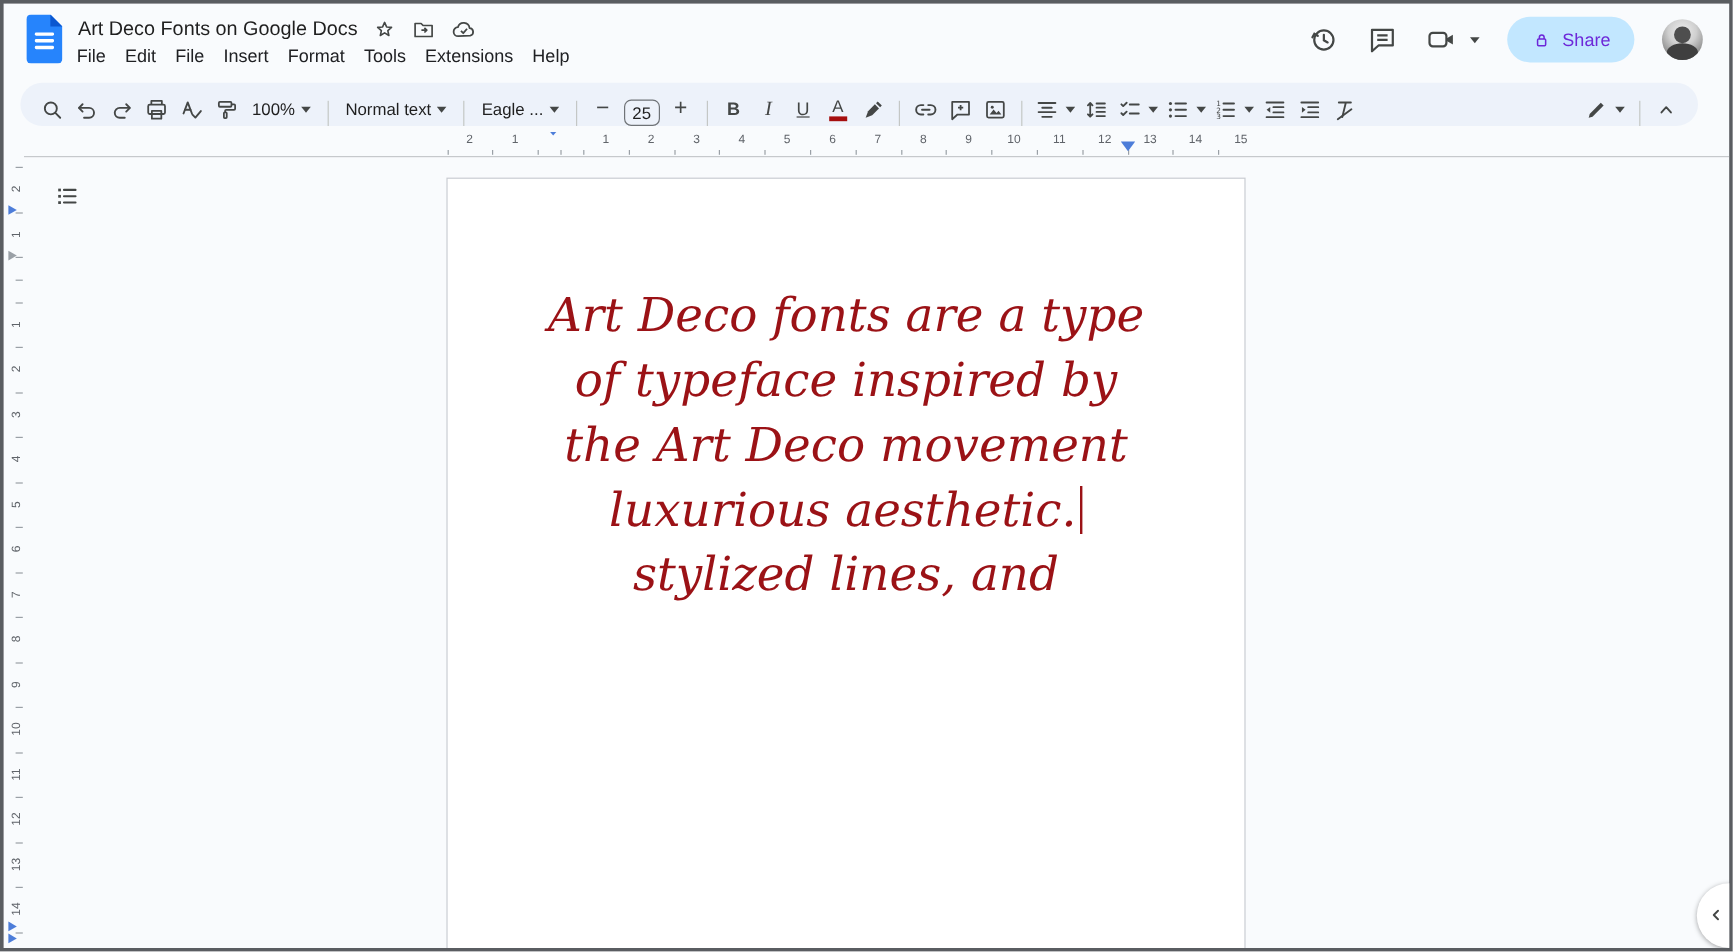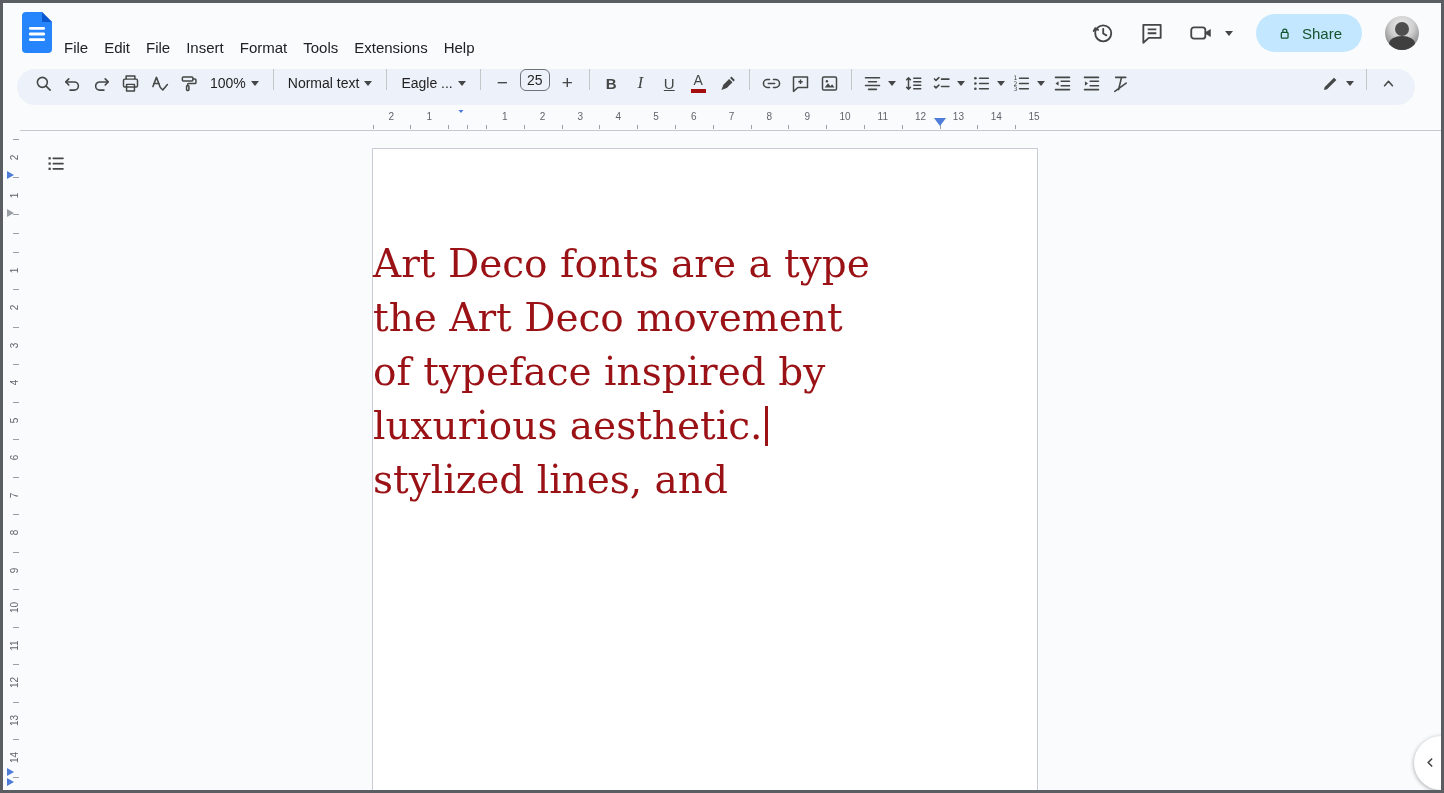--- a/index.html
+++ b/index.html
@@ -7,26 +7,26 @@
   
   .logo{position:absolute;left:19px;top:9px;}
   .title-row{position:absolute;left:62px;top:11px;display:flex;align-items:center;gap:13px;}
   .doc-title{font-size:16.5px;color:#1f1f1f;white-space:nowrap;}
   .hicon{color:#444746;display:flex;align-items:center;}
   .menubar{position:absolute;left:61px;top:36px;display:flex;gap:16px;font-size:15px;color:#202124;}
   .menu-item{cursor:default;text-align:center;}
   .right-cluster{position:absolute;right:22px;top:11px;display:flex;align-items:center;gap:23px;}
   .ricon{color:#444746;display:flex;align-items:center;}
   .vid-group{display:flex;align-items:center;gap:6px;}
-  .share-btn{display:flex;align-items:center;gap:9px;height:38px;padding:0 20px;border-radius:19px;background:#c2e7ff;color:#14532d;font-size:15px;font-weight:500;}
+  .share-btn{display:flex;align-items:center;gap:9px;height:38px;padding:0 20px;border-radius:19px;background:#c2e7ff;color:#6d28d9;font-size:15px;font-weight:500;}
   .avatar{width:34px;height:34px;border-radius:50%;background:radial-gradient(circle at 50% 30%,#efefef 0%,#cfcfcf 40%,#8d8d8d 75%,#6a6a6a 100%);position:relative;overflow:hidden;}
   .avatar::before{content:"";position:absolute;left:10px;top:6px;width:14px;height:14px;border-radius:50%;background:#4e4e4e;}
   .avatar::after{content:"";position:absolute;left:4px;top:20px;width:26px;height:16px;border-radius:50% 50% 0 0;background:#3f3f3f;}
   
-  .toolbar{position:absolute;left:14px;right:26px;top:66px;height:36px;border-radius:21px;background:#edf2fa;display:flex;align-items:flex-start;padding:0 12px;box-sizing:border-box;}
+  .toolbar{position:absolute;left:14px;right:26px;top:66px;height:36px;border-radius:21px;background:#edf2fa;display:flex;align-items:flex-end;padding:0 12px;box-sizing:border-box;}
   .tb{min-width:29px;height:28px;display:flex;align-items:center;justify-content:center;border-radius:4px;color:#444746;flex:0 0 auto;}
   .tb svg{width:21px;height:21px;}
   .tdiv{width:1px;height:21px;background:#c4c7c5;margin:0 7px;flex:0 0 auto;}
   .car{width:0;height:0;border-left:4px solid transparent;border-right:4px solid transparent;border-top:5px solid #444746;margin-left:5px;}
   .ctl{display:flex;align-items:center;height:28px;padding:0 7px;border-radius:4px;color:#1f1f1f;font-size:14px;white-space:nowrap;flex:0 0 auto;}
   .size-box{width:28px;height:20px;border:1.5px solid #6f7377;border-radius:6px;background:transparent;text-align:center;font-size:14px;color:#1f1f1f;font-family:"Liberation Sans",sans-serif;padding:0;margin:0 3px;}
   .bold-l{font-weight:700;font-size:15px;}
   .ital-l{font-style:italic;font-family:"Liberation Serif",serif;font-size:17px;}
   .und-l{text-decoration:underline;font-size:15px;}
   .tcolor{display:flex;flex-direction:column;align-items:center;line-height:1;}
@@ -43,21 +43,21 @@
   .hmark-right{position:absolute;top:8px;width:0;height:0;border-left:6px solid transparent;border-right:6px solid transparent;margin-left:-6px;}
   .vruler{position:absolute;left:3px;top:127px;bottom:0;width:20px;overflow:hidden;}
   .vtick{position:absolute;left:7px;width:6px;height:1px;background:#9aa0a6;}
   .vnum{position:absolute;left:1px;width:14px;text-align:center;font-size:10px;color:#60646a;transform:rotate(-90deg);}
   .vmark{position:absolute;left:1px;width:0;height:0;border-top:4px solid transparent;border-bottom:4px solid transparent;}
   
   .canvas-line{position:absolute;left:17px;right:0;top:127px;height:1px;background:#c6c9cc;}
   .outline-btn{position:absolute;left:42px;top:150px;color:#444746;}
   .outline-btn svg{width:21px;height:21px;}
   .page{position:absolute;left:369px;top:145px;width:666px;height:700px;background:#ffffff;border:1.5px solid #c9ccd2;box-sizing:border-box;}
-  .doctext{position:absolute;left:0;right:0;top:88px;text-align:left;font-family:"DejaVu Serif",serif;line-height:54px;}
+  .doctext{position:absolute;left:0;right:0;top:88px;text-align:center;font-family:"DejaVu Serif",serif;font-style:italic;line-height:54px;}
   .doc-line{white-space:nowrap;}
   .caret{display:inline-block;width:2.5px;height:40px;vertical-align:-7px;margin-left:3px;}
   
   .side-toggle{position:absolute;right:-27px;top:733px;width:54px;height:54px;border-radius:50%;background:#ffffff;box-shadow:0 1px 4px rgba(0,0,0,.35);}
   .side-toggle svg{position:absolute;left:7px;top:17px;width:19px;height:19px;color:#444746;}
 </style>
 </head>
 <body>
 
 <div class="win">
@@ -65,20 +65,40 @@
   <div class="logo">
     <svg width="30" height="41" viewBox="0 0 30 41">
       <path d="M4 0h16l10 10v27a4 4 0 0 1-4 4H4a4 4 0 0 1-4-4V4a4 4 0 0 1 4-4z" fill="#2684fc"></path>
       <path d="M20 0l10 10H20z" fill="#0b57d0"></path>
       <rect x="7" y="15" width="16" height="2.8" rx="1.2" fill="#fff"></rect>
       <rect x="7" y="20.6" width="16" height="2.8" rx="1.2" fill="#fff"></rect>
       <rect x="7" y="26.2" width="16" height="2.8" rx="1.2" fill="#fff"></rect>
     </svg>
   </div>
 
+  <div class="title-row">
+    <span class="doc-title">Art Deco Fonts on Google Docs</span>
+    <span class="hicon">
+      <svg width="19" height="19" viewBox="0 0 24 24" fill="none" stroke="currentColor" stroke-width="1.7" stroke-linejoin="round">
+          <path d="M12 4.6l2.1 4.8 5.2.5-3.9 3.4 1.1 5.1L12 15.7l-4.5 2.7 1.1-5.1-3.9-3.4 5.2-.5z"></path>
+        </svg>
+    </span>
+    <span class="hicon">
+      <svg width="20" height="20" viewBox="0 0 24 24" fill="none" stroke="currentColor" stroke-width="1.7" stroke-linejoin="round">
+          <path d="M3.5 5.5h6l2 2h9v11h-17z"></path>
+          <path d="M9.8 12.2h5M12.8 9.9l2.4 2.3-2.4 2.3"></path>
+        </svg>
+    </span>
+    <span class="hicon">
+      <svg width="21" height="21" viewBox="0 0 24 24" fill="none" stroke="currentColor" stroke-width="1.7" stroke-linejoin="round">
+          <path d="M6.8 18.5a4.3 4.3 0 0 1-.4-8.6 5.7 5.7 0 0 1 11.1.9 3.6 3.6 0 0 1 .6 7.1z"></path>
+          <path d="M9.3 13.4l2.2 2.2 3.6-4.2"></path>
+        </svg>
+    </span>
+  </div>
 
   <div class="menubar">
     <span class="menu-item">File</span>
     <span class="menu-item">Edit</span>
     <span class="menu-item">File</span>
     <span class="menu-item">Insert</span>
     <span class="menu-item">Format</span>
     <span class="menu-item">Tools</span>
     <span class="menu-item">Extensions</span>
     <span class="menu-item">Help</span>
@@ -373,22 +393,22 @@
         <path d="M9.5 6h11M9.5 12h11M9.5 18h11"></path>
         <rect x="4" y="4.8" width="2.6" height="2.6" fill="currentColor" stroke="none"></rect>
         <rect x="4" y="10.8" width="2.6" height="2.6" fill="currentColor" stroke="none"></rect>
         <rect x="4" y="16.8" width="2.6" height="2.6" fill="currentColor" stroke="none"></rect>
       </svg>
   </span>
 
   <div class="page">
     <div class="doctext" id="doctext" style="color: rgb(155, 18, 22); font-size: 39px;">
       <div class="doc-line">Art Deco fonts are a type</div>
+      <div class="doc-line">of typeface inspired by</div>
       <div class="doc-line">the Art Deco movement</div>
-      <div class="doc-line">of typeface inspired by</div>
       <div class="doc-line"><span>luxurious aesthetic.</span><span class="caret" id="caret" style="background: rgb(155, 18, 22);"></span></div>
       <div class="doc-line">stylized lines, and</div>
     </div>
   </div>
 
   <div class="side-toggle">
     <svg viewBox="0 0 24 24" fill="none" stroke="currentColor" stroke-width="2" stroke-linecap="round" stroke-linejoin="round">
         <path d="M13.5 7.5L9 12l4.5 4.5"></path>
       </svg>
   </div>

